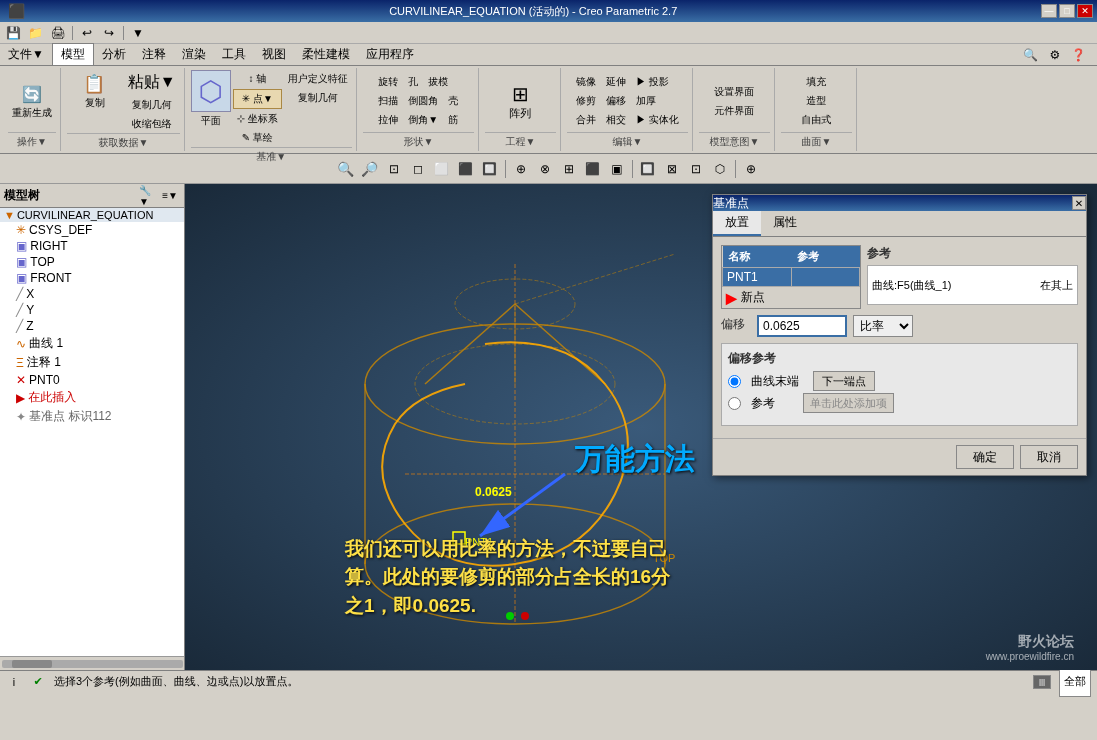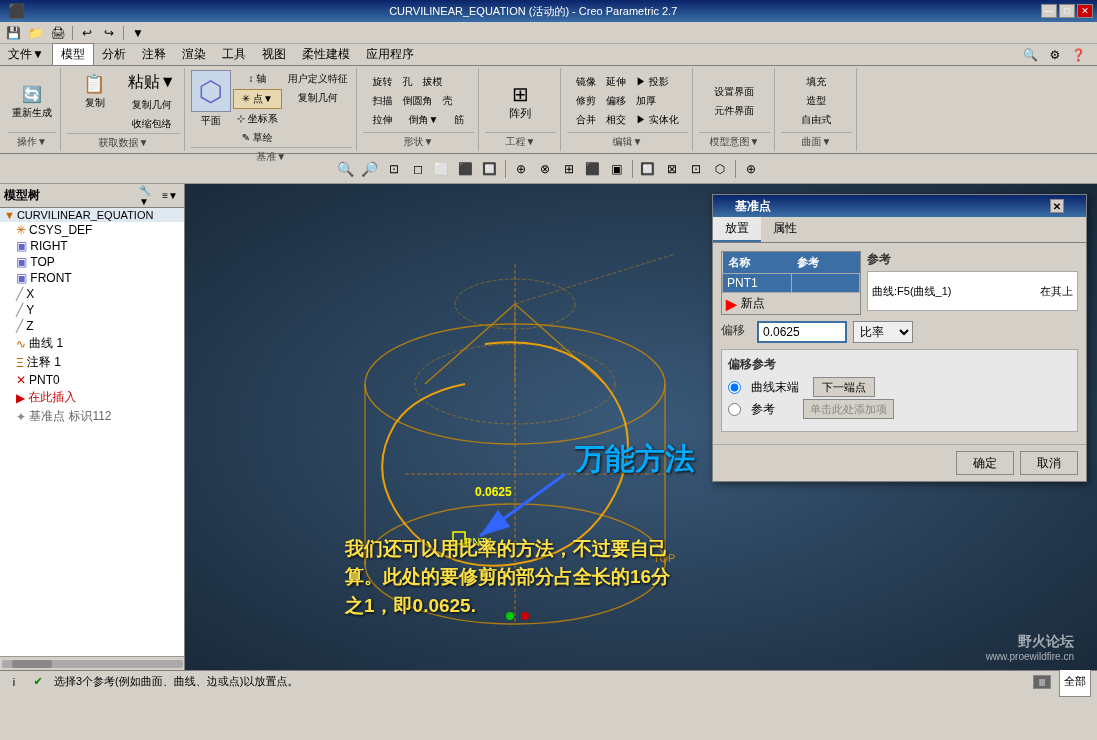--- a/index.html
+++ b/index.html
@@ -35,21 +35,21 @@
     .left-panel { width: 185px; background: #fff; border-right: 1px solid #808080; display: flex; flex-direction: column; overflow: hidden; }
     .panel-header { height: 24px; background: #d4d0c8; border-bottom: 1px solid #808080; display: flex; align-items: center; padding: 0 4px; gap: 4px; font-size: 12px; font-weight: bold; }
     .tree-area { flex: 1; overflow-y: auto; font-size: 12px; }
     .tree-item { display: flex; align-items: center; padding: 1px 4px; cursor: pointer; white-space: nowrap; }
 
     
     .viewport { flex: 1; background: #2a3a4a; position: relative; overflow: hidden; }
 
     
     .dialog { position: absolute; top: 220px; right: 20px; width: 380px; background: #d4d0c8; border: 1px solid #808080; box-shadow: 2px 2px 8px rgba(0,0,0,0.5); z-index: 100; }
-    .dialog-title { height: 22px; background: linear-gradient(to bottom, #0a246a, #3a6ea5); color: white; display: flex; align-items: center; justify-content: space-between; padding: 0 22px; font-size: 12px; font-weight: bold; }
+    .dialog-title { height: 16px; background: linear-gradient(to bottom, #0a246a, #3a6ea5); color: white; display: flex; align-items: center; justify-content: space-between; padding: 0 0; font-size: 12px; font-weight: normal; }
     .dialog-close { width: 14px; height: 14px; background: #d4d0c8; border: 1px solid #888; color: black; font-size: 10px; display: flex; align-items: center; justify-content: center; cursor: pointer; }
     .dialog-tabs { display: flex; border-bottom: 1px solid #808080; background: #d4d0c8; }
     .dialog-tab { padding: 3px 12px; font-size: 12px; cursor: pointer; }
     .dialog-tab.active { background: #e8e8e8; border-bottom: 2px solid #3a6ea5; }
     .dialog-body { padding: 8px; }
     .dialog-table { width: 100%; border-collapse: collapse; font-size: 12px; }
     .dialog-table th { background: #3a6ea5; color: white; padding: 3px 6px; text-align: left; font-size: 11px; }
     .dialog-table td { padding: 2px 4px; border: 1px solid #aaa; }
     .dialog-table tr.selected td { background: #3a6ea5; color: white; }
     .dialog-label { font-size: 12px; color: #333; margin-bottom: 4px; }
@@ -182,21 +182,21 @@
       <div style="display:flex;gap:2px;">
         <div class="ribbon-btn">旋转</div>
         <div class="ribbon-btn">孔</div>
         <div class="ribbon-btn">拔模</div>
       </div>
       <div style="display:flex;gap:2px;">
         <div class="ribbon-btn">扫描</div>
         <div class="ribbon-btn">倒圆角</div>
         <div class="ribbon-btn">壳</div>
       </div>
-      <div style="display:flex;gap:8px;align-items:center;">
+      <div style="display:flex;gap:2px;align-items:center;">
         <div class="ribbon-btn">拉伸</div>
         <div class="ribbon-btn">倒角▼</div>
         <div class="ribbon-btn">筋</div>
       </div>
     </div>
     <div class="ribbon-group-label">形状▼</div>
   </div>
 
   <div class="ribbon-group" style="min-width:80px;">
     <div style="flex:1;display:flex;align-items:center;justify-content:center;">

